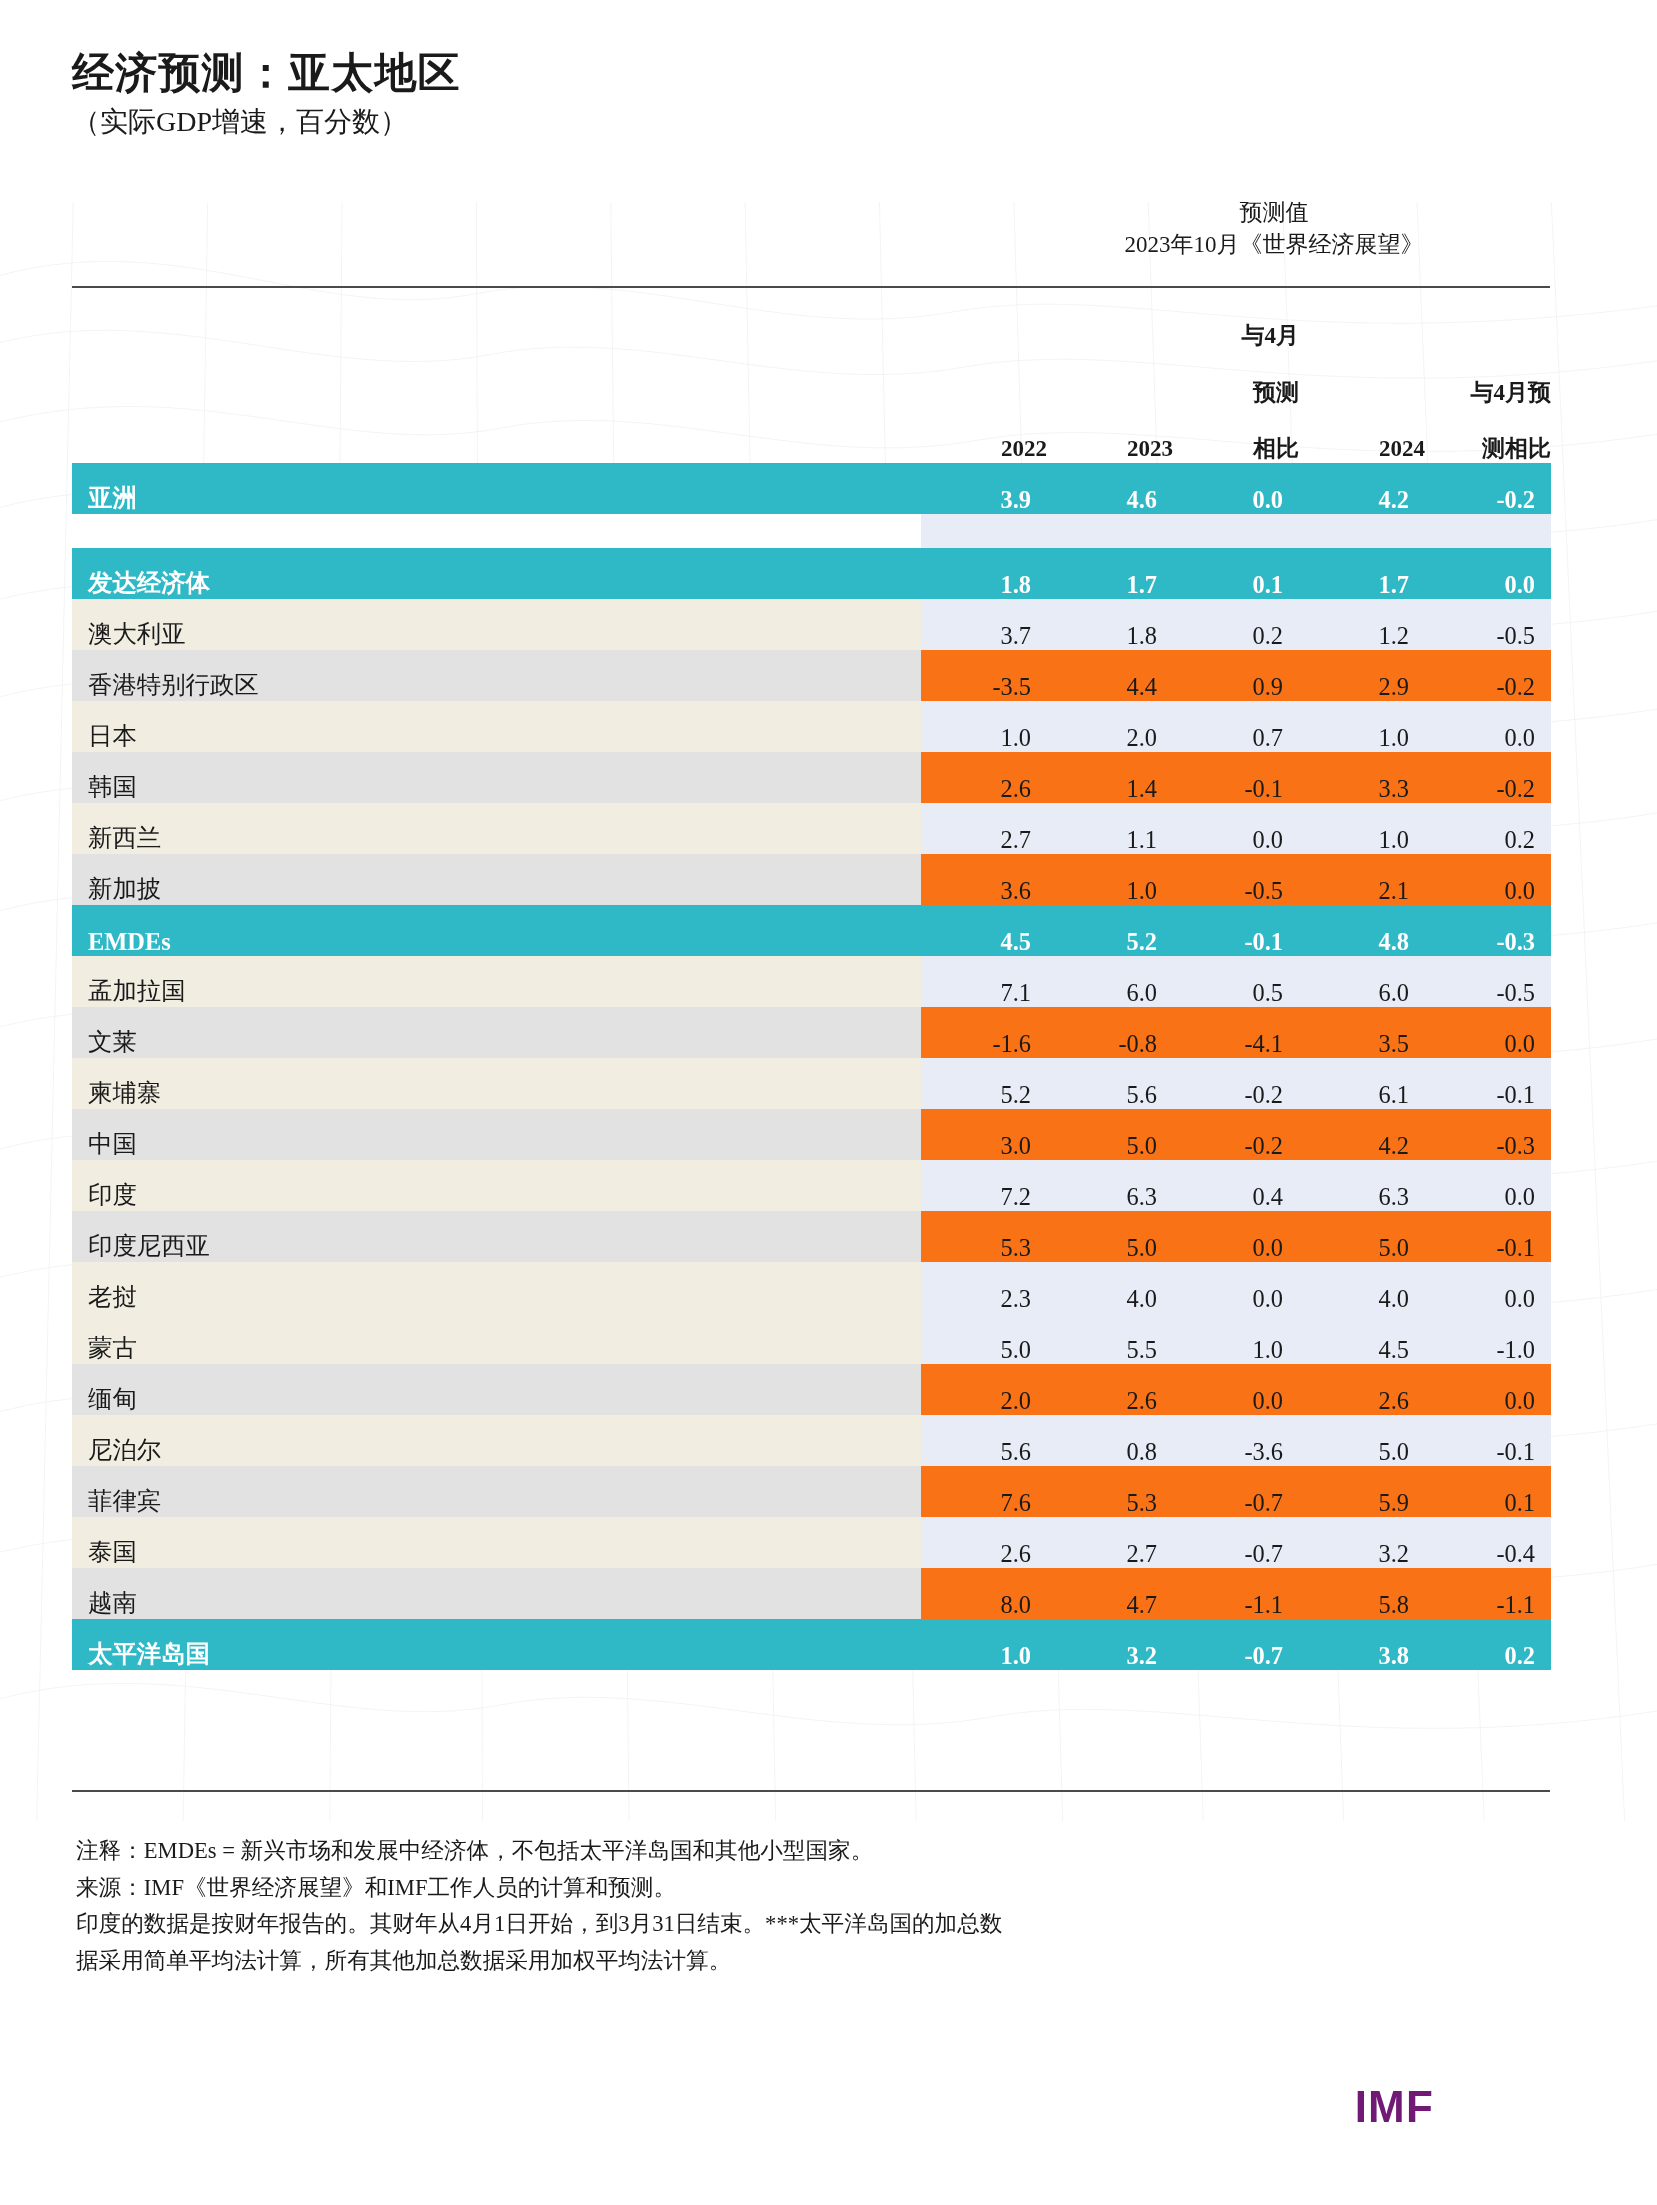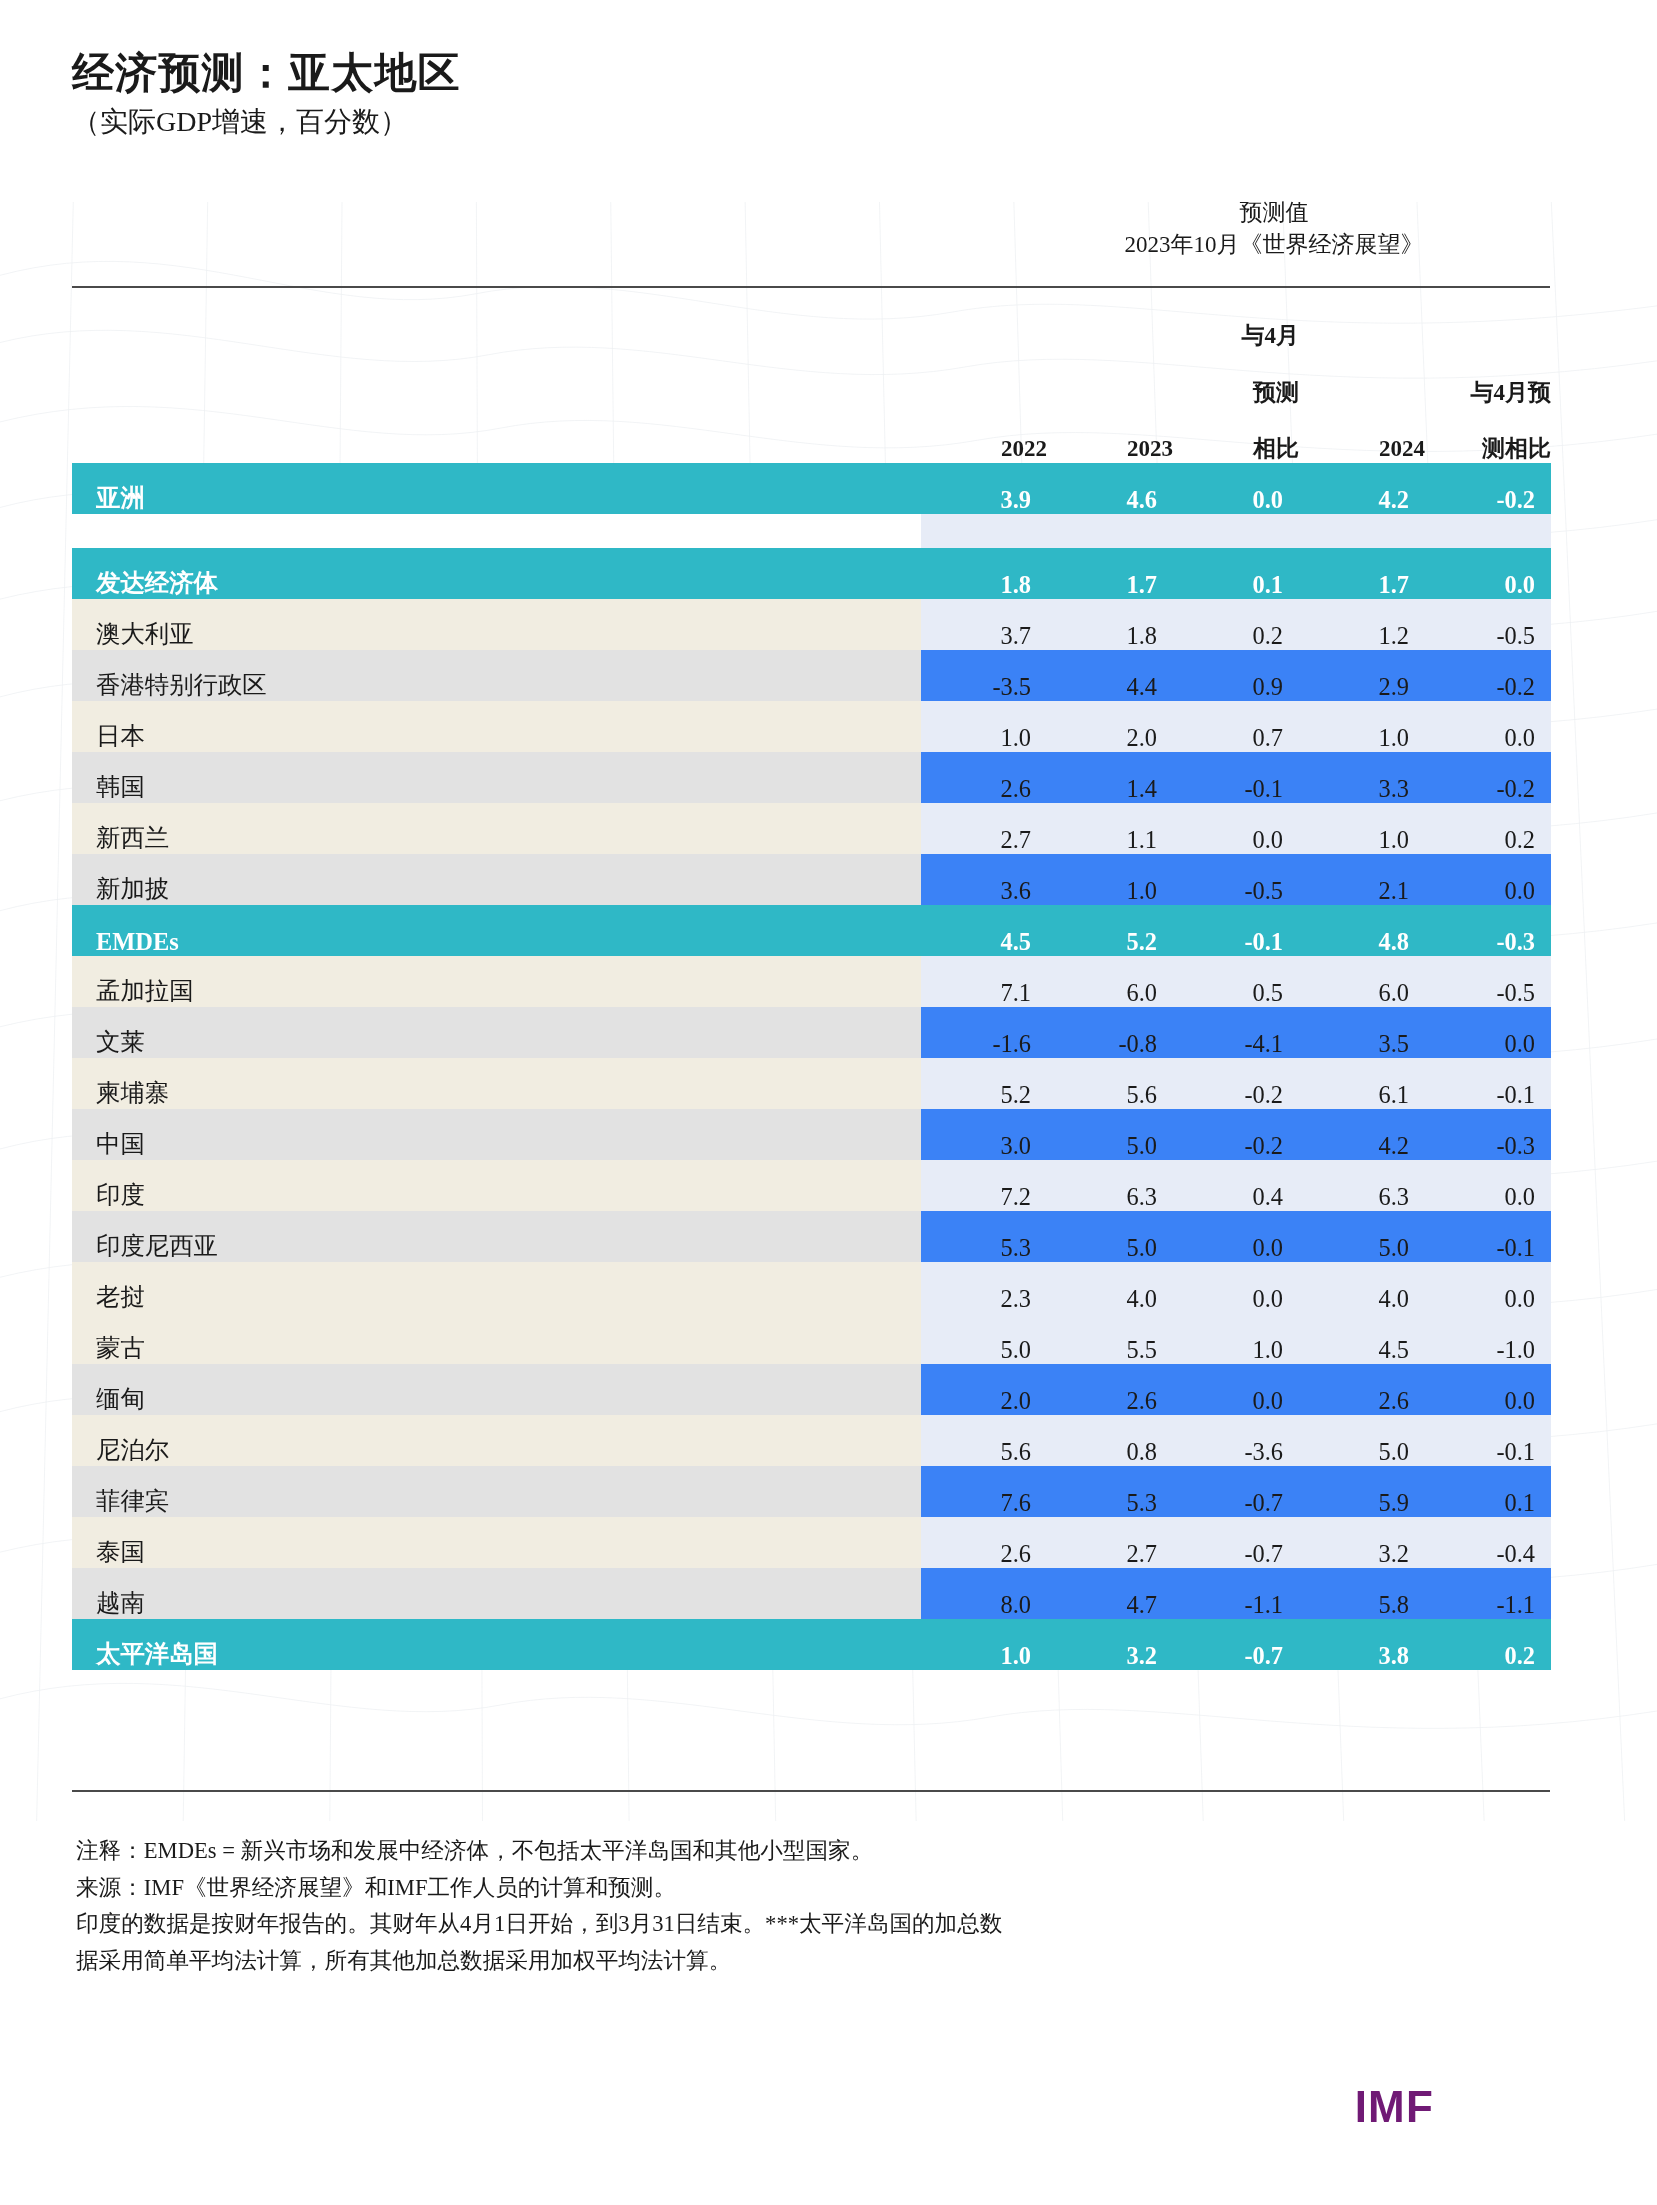--- a/index.html
+++ b/index.html
@@ -104,38 +104,38 @@
 
   tbody tr { height: 51px; }
   tbody td {
     font-size: 24.4px;
     color: #1a1a1a;
     height: 51px;
     vertical-align: middle;
   }
   tbody td.name {
     text-align: left;
-    padding-left: 24px;
+    padding-left: 16px;
   }
   tbody td.num {
     text-align: right;
     padding-right: 16px;
   }
 
   
   tr.agg td {
     background: #2fb8c6;
     color: #ffffff;
     font-weight: bold;
   }
   
   tr.alt-a td.name { background: #f1ede1; }
   tr.alt-b td.name { background: #e2e2e2; }
   tr.alt-a td.num  { background: #e7ecf7; }
-  tr.alt-b td.num  { background: #3b82f6; }
+  tr.alt-b td.num  { background: #f97316; }
 
   tr.spacer { height: 34px; }
   tr.spacer td { background: #ffffff; height: 34px; }
   tr.spacer td.num { background: #e7ecf7; }
 
   
   .rule-top {
     position: absolute;
     left: 72px;
     top: 286px;

